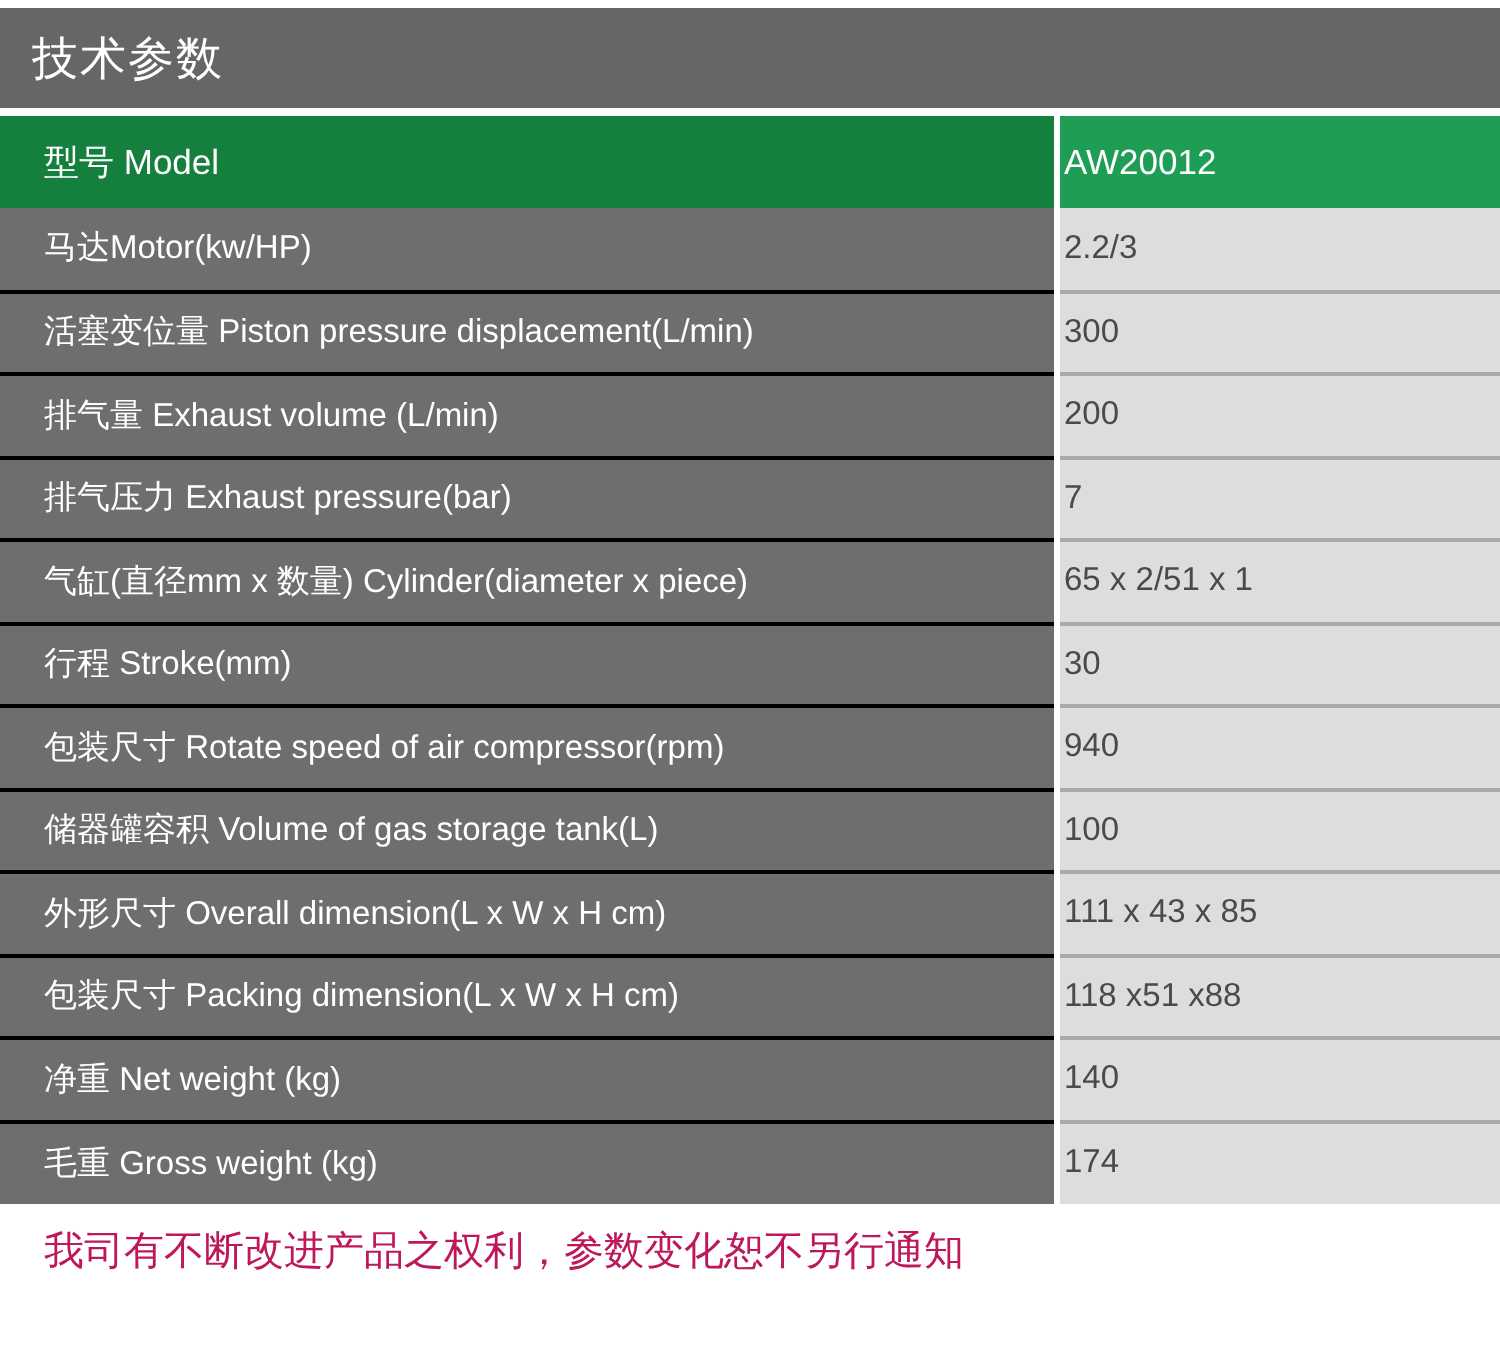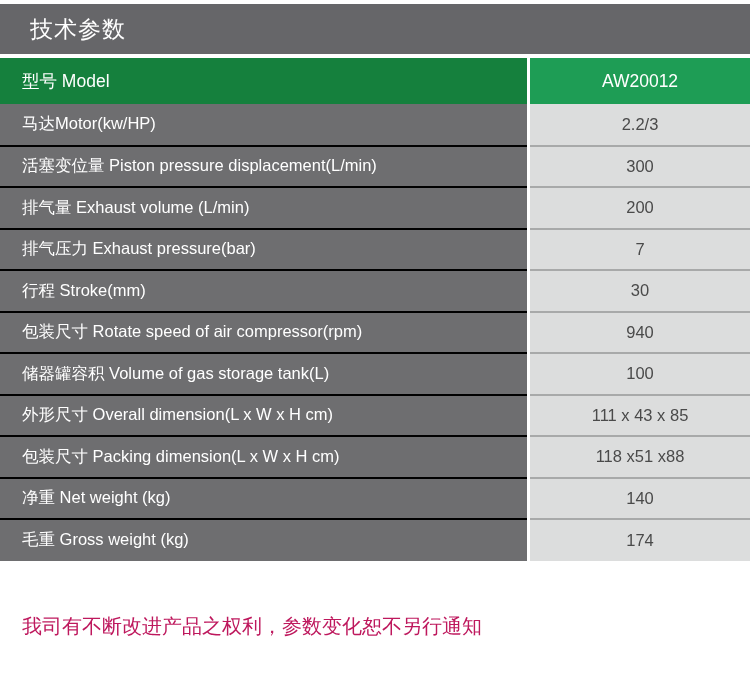--- a/index.html
+++ b/index.html
@@ -15,21 +15,21 @@
   
   .title-bar{
     position:absolute;left:0;top:4px;width:750px;height:50px;
     background:#666669;
     display:flex;align-items:center;
   }
   .title-text{
     color:#ffffff;
     font-size:23px;
     letter-spacing:1px;
-    padding-left:30px;
+    padding-left:16px;
     line-height:1;
   }
 
   
   .spec-table{
     position:absolute;left:0;top:58px;width:750px;
     border-collapse:collapse;
     table-layout:fixed;
   }
   .spec-table col.c-label{width:527px;}
@@ -50,21 +50,21 @@
     vertical-align:middle;
   }
   .cell-gap{
     background:#ffffff;
     padding:0;border:0;
   }
   .cell-value{
     background:#dcdddd;
     color:#4a4a4a;
     font-size:16.5px;
-    text-align:center;
+    text-align:left;
     padding:2px;
     border-bottom:2px solid #a8a9a9;
     white-space:nowrap;
     vertical-align:middle;
   }
 
   
   tr.header-row .cell-label{
     background:#15803d;
     color:#ffffff;
@@ -128,20 +128,25 @@
           <td class="cell-label">排气量 Exhaust volume (L/min)</td>
           <td class="cell-gap"></td>
           <td class="cell-value">200</td>
         </tr>
         <tr>
           <td class="cell-label">排气压力 Exhaust pressure(bar)</td>
           <td class="cell-gap"></td>
           <td class="cell-value">7</td>
         </tr>
         <tr>
+          <td class="cell-label">气缸(直径mm x 数量) Cylinder(diameter x piece)</td>
+          <td class="cell-gap"></td>
+          <td class="cell-value">65 x 2/51 x 1</td>
+        </tr>
+        <tr>
           <td class="cell-label">行程 Stroke(mm)</td>
           <td class="cell-gap"></td>
           <td class="cell-value">30</td>
         </tr>
         <tr>
           <td class="cell-label">包装尺寸 Rotate speed of air compressor(rpm)</td>
           <td class="cell-gap"></td>
           <td class="cell-value">940</td>
         </tr>
         <tr>

